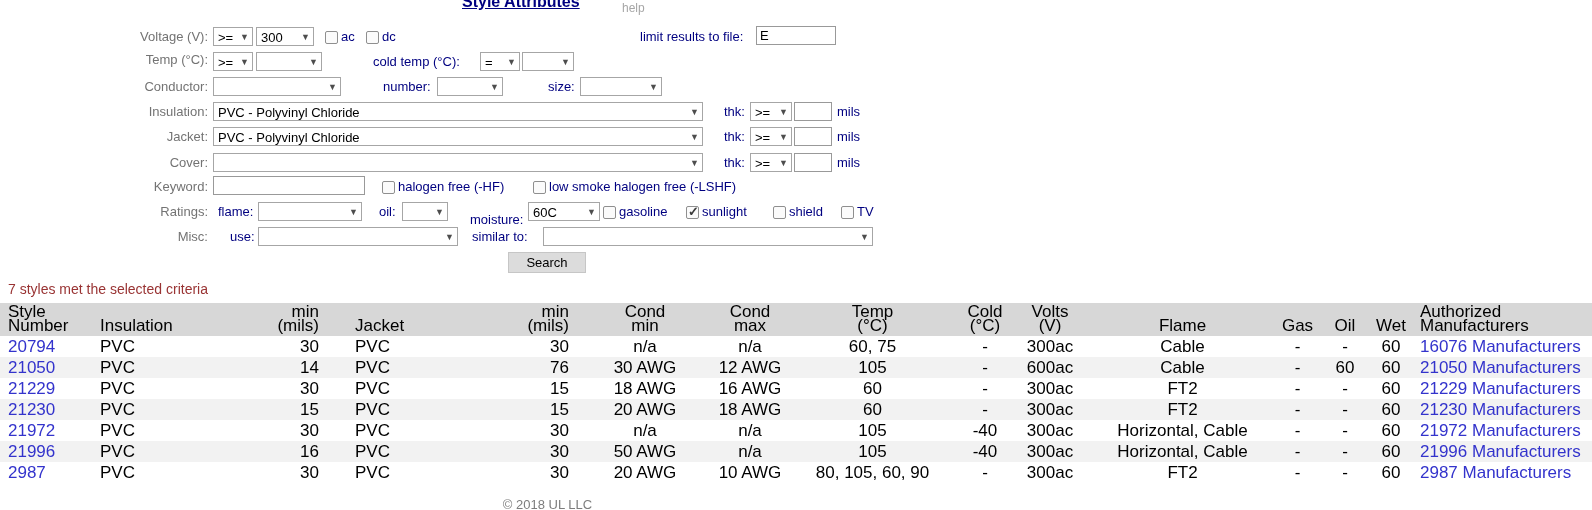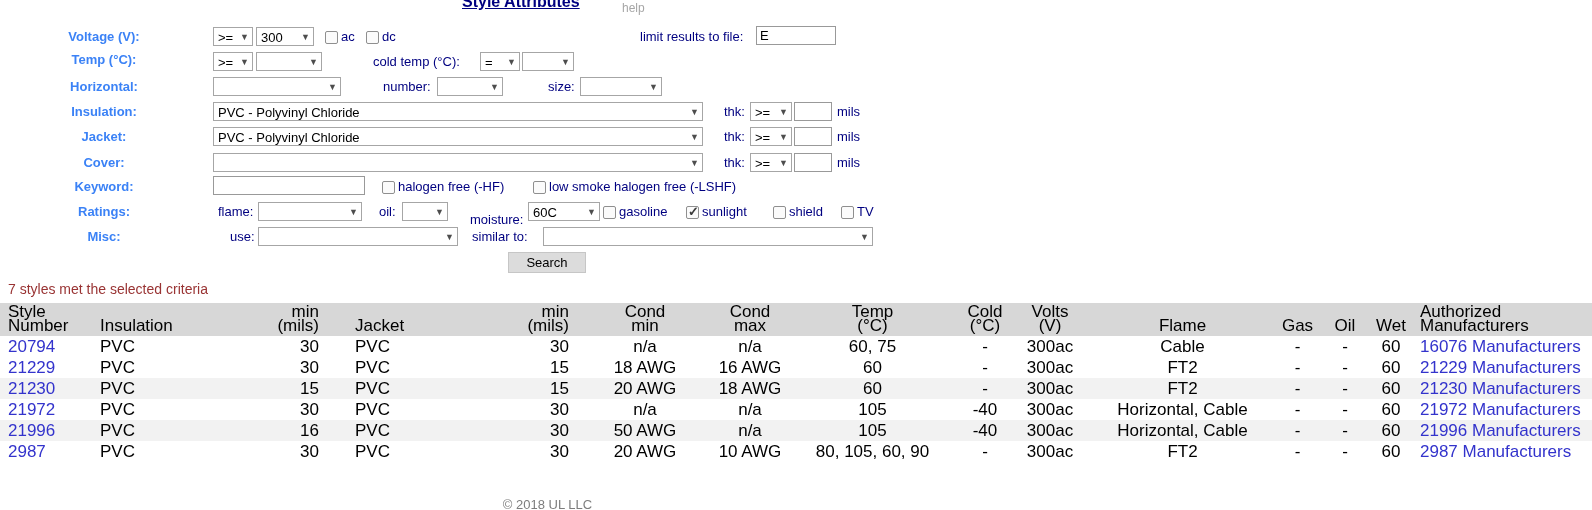--- a/index.html
+++ b/index.html
@@ -7,22 +7,22 @@
   .page {
     position:relative; width:1592px; height:510px; overflow:hidden;
     font-family:"Liberation Sans", sans-serif; font-size:13px; color:#000; background:#fff;
   }
   .title {
     position:absolute; left:462px; top:-7px; font-size:16px; font-weight:bold;
     color:#000080; text-decoration:underline;
   }
   .help { position:absolute; left:622px; top:1px; color:#a6a6a6; font-size:12px; }
   .rowlabel {
-    position:absolute; left:0; width:208px; text-align:center;
-    color:#3b82f6; font-weight:bold; font-size:13px;
+    position:absolute; left:0; width:208px; text-align:right;
+    color:#737373; font-weight:normal; font-size:13px;
   }
   .lbl { position:absolute; color:#000080; font-size:13px; white-space:nowrap; }
   .sel {
     position:absolute; height:19px; background:#fff; border:1px solid #a6a6a6;
   }
   .sel .txt {
     position:absolute; left:4px; top:2px; right:15px; overflow:hidden;
     white-space:nowrap; font-size:13px; color:#000;
   }
   .sel .arr { position:absolute; right:3px; top:4px; font-size:9px; color:#4d4d4d; }
@@ -100,21 +100,21 @@
   <div class="lbl" style="left:373px;top:54px">cold temp (°C):</div>
   <div class="sel" style="left:480px;top:52px;width:40px">
       <span class="txt">=</span>
       <span class="arr">▼</span>
     </div>
   <div class="sel" style="left:522px;top:52px;width:52px">
       <span class="txt"></span>
       <span class="arr">▼</span>
     </div>
 
-  <div class="rowlabel" style="top:79px">Horizontal:</div>
+  <div class="rowlabel" style="top:79px">Conductor:</div>
   <div class="sel" style="left:213px;top:77px;width:128px">
       <span class="txt"></span>
       <span class="arr">▼</span>
     </div>
   <div class="lbl" style="left:383px;top:79px">number:</div>
   <div class="sel" style="left:437px;top:77px;width:66px">
       <span class="txt"></span>
       <span class="arr">▼</span>
     </div>
   <div class="lbl" style="left:548px;top:79px">size:</div>
@@ -304,20 +304,37 @@
       <td>n/a</td>
       <td>60, 75</td>
       <td>-</td>
       <td>300ac</td>
       <td>Cable</td>
       <td>-</td>
       <td>-</td>
       <td>60</td>
       <td><span class="link">16076 Manufacturers</span></td>
     </tr>
+          <tr class="alt">
+      <td><span class="link">21050</span></td>
+      <td>PVC</td>
+      <td>14</td>
+      <td>PVC</td>
+      <td>76</td>
+      <td>30 AWG</td>
+      <td>12 AWG</td>
+      <td>105</td>
+      <td>-</td>
+      <td>600ac</td>
+      <td>Cable</td>
+      <td>-</td>
+      <td>60</td>
+      <td>60</td>
+      <td><span class="link">21050 Manufacturers</span></td>
+    </tr>
           <tr>
       <td><span class="link">21229</span></td>
       <td>PVC</td>
       <td>30</td>
       <td>PVC</td>
       <td>15</td>
       <td>18 AWG</td>
       <td>16 AWG</td>
       <td>60</td>
       <td>-</td>

